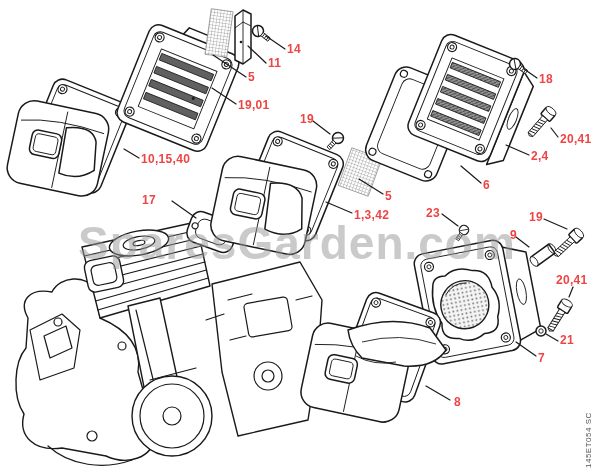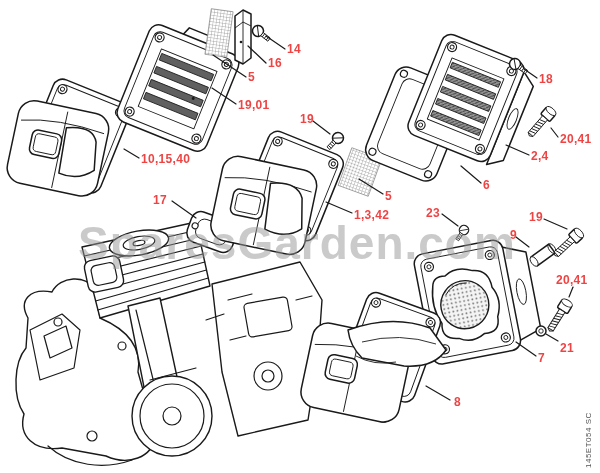--- a/index.html
+++ b/index.html
@@ -301,35 +301,35 @@
     <line class="leader" x1="573" y1="287" x2="569" y2="297"></line>
     <line class="leader" x1="558" y1="341" x2="546" y2="334"></line>
     <line class="leader" x1="536" y1="356" x2="516" y2="342"></line>
     <line class="leader" x1="450" y1="400" x2="426" y2="386"></line>
   </g>
 </svg>
 
 <div class="watermark">SparesGarden.com</div>
 
 <div class="callout" style="left:287px; top:42px">14</div>
-<div class="callout" style="left:268px; top:56px">16</div>
+<div class="callout" style="left:268px; top:56px">11</div>
 <div class="callout" style="left:248px; top:70px">5</div>
 <div class="callout" style="left:238px; top:98px">19,01</div>
 <div class="callout" style="left:141px; top:152px">10,15,40</div>
 <div class="callout" style="left:300px; top:112px">19</div>
 <div class="callout" style="left:385px; top:189px">5</div>
 <div class="callout" style="left:354px; top:208px">1,3,42</div>
 <div class="callout" style="left:539px; top:72px">18</div>
 <div class="callout" style="left:560px; top:132px">20,41</div>
 <div class="callout" style="left:531px; top:149px">2,4</div>
 <div class="callout" style="left:483px; top:178px">6</div>
 <div class="callout" style="left:426px; top:206px">23</div>
 <div class="callout" style="left:529px; top:210px">19</div>
 <div class="callout" style="left:510px; top:228px">9</div>
 <div class="callout" style="left:556px; top:273px">20,41</div>
-<div class="callout" style="left:560px; top:341px">21</div>
+<div class="callout" style="left:560px; top:333px">21</div>
 <div class="callout" style="left:538px; top:351px">7</div>
 <div class="callout" style="left:454px; top:395px">8</div>
-<div class="callout" style="left:153px; top:193px">17</div>
+<div class="callout" style="left:142px; top:193px">17</div>
 
 <div class="plate-code">145ET054 SC</div>
 
 </div>
 
 </body></html>

